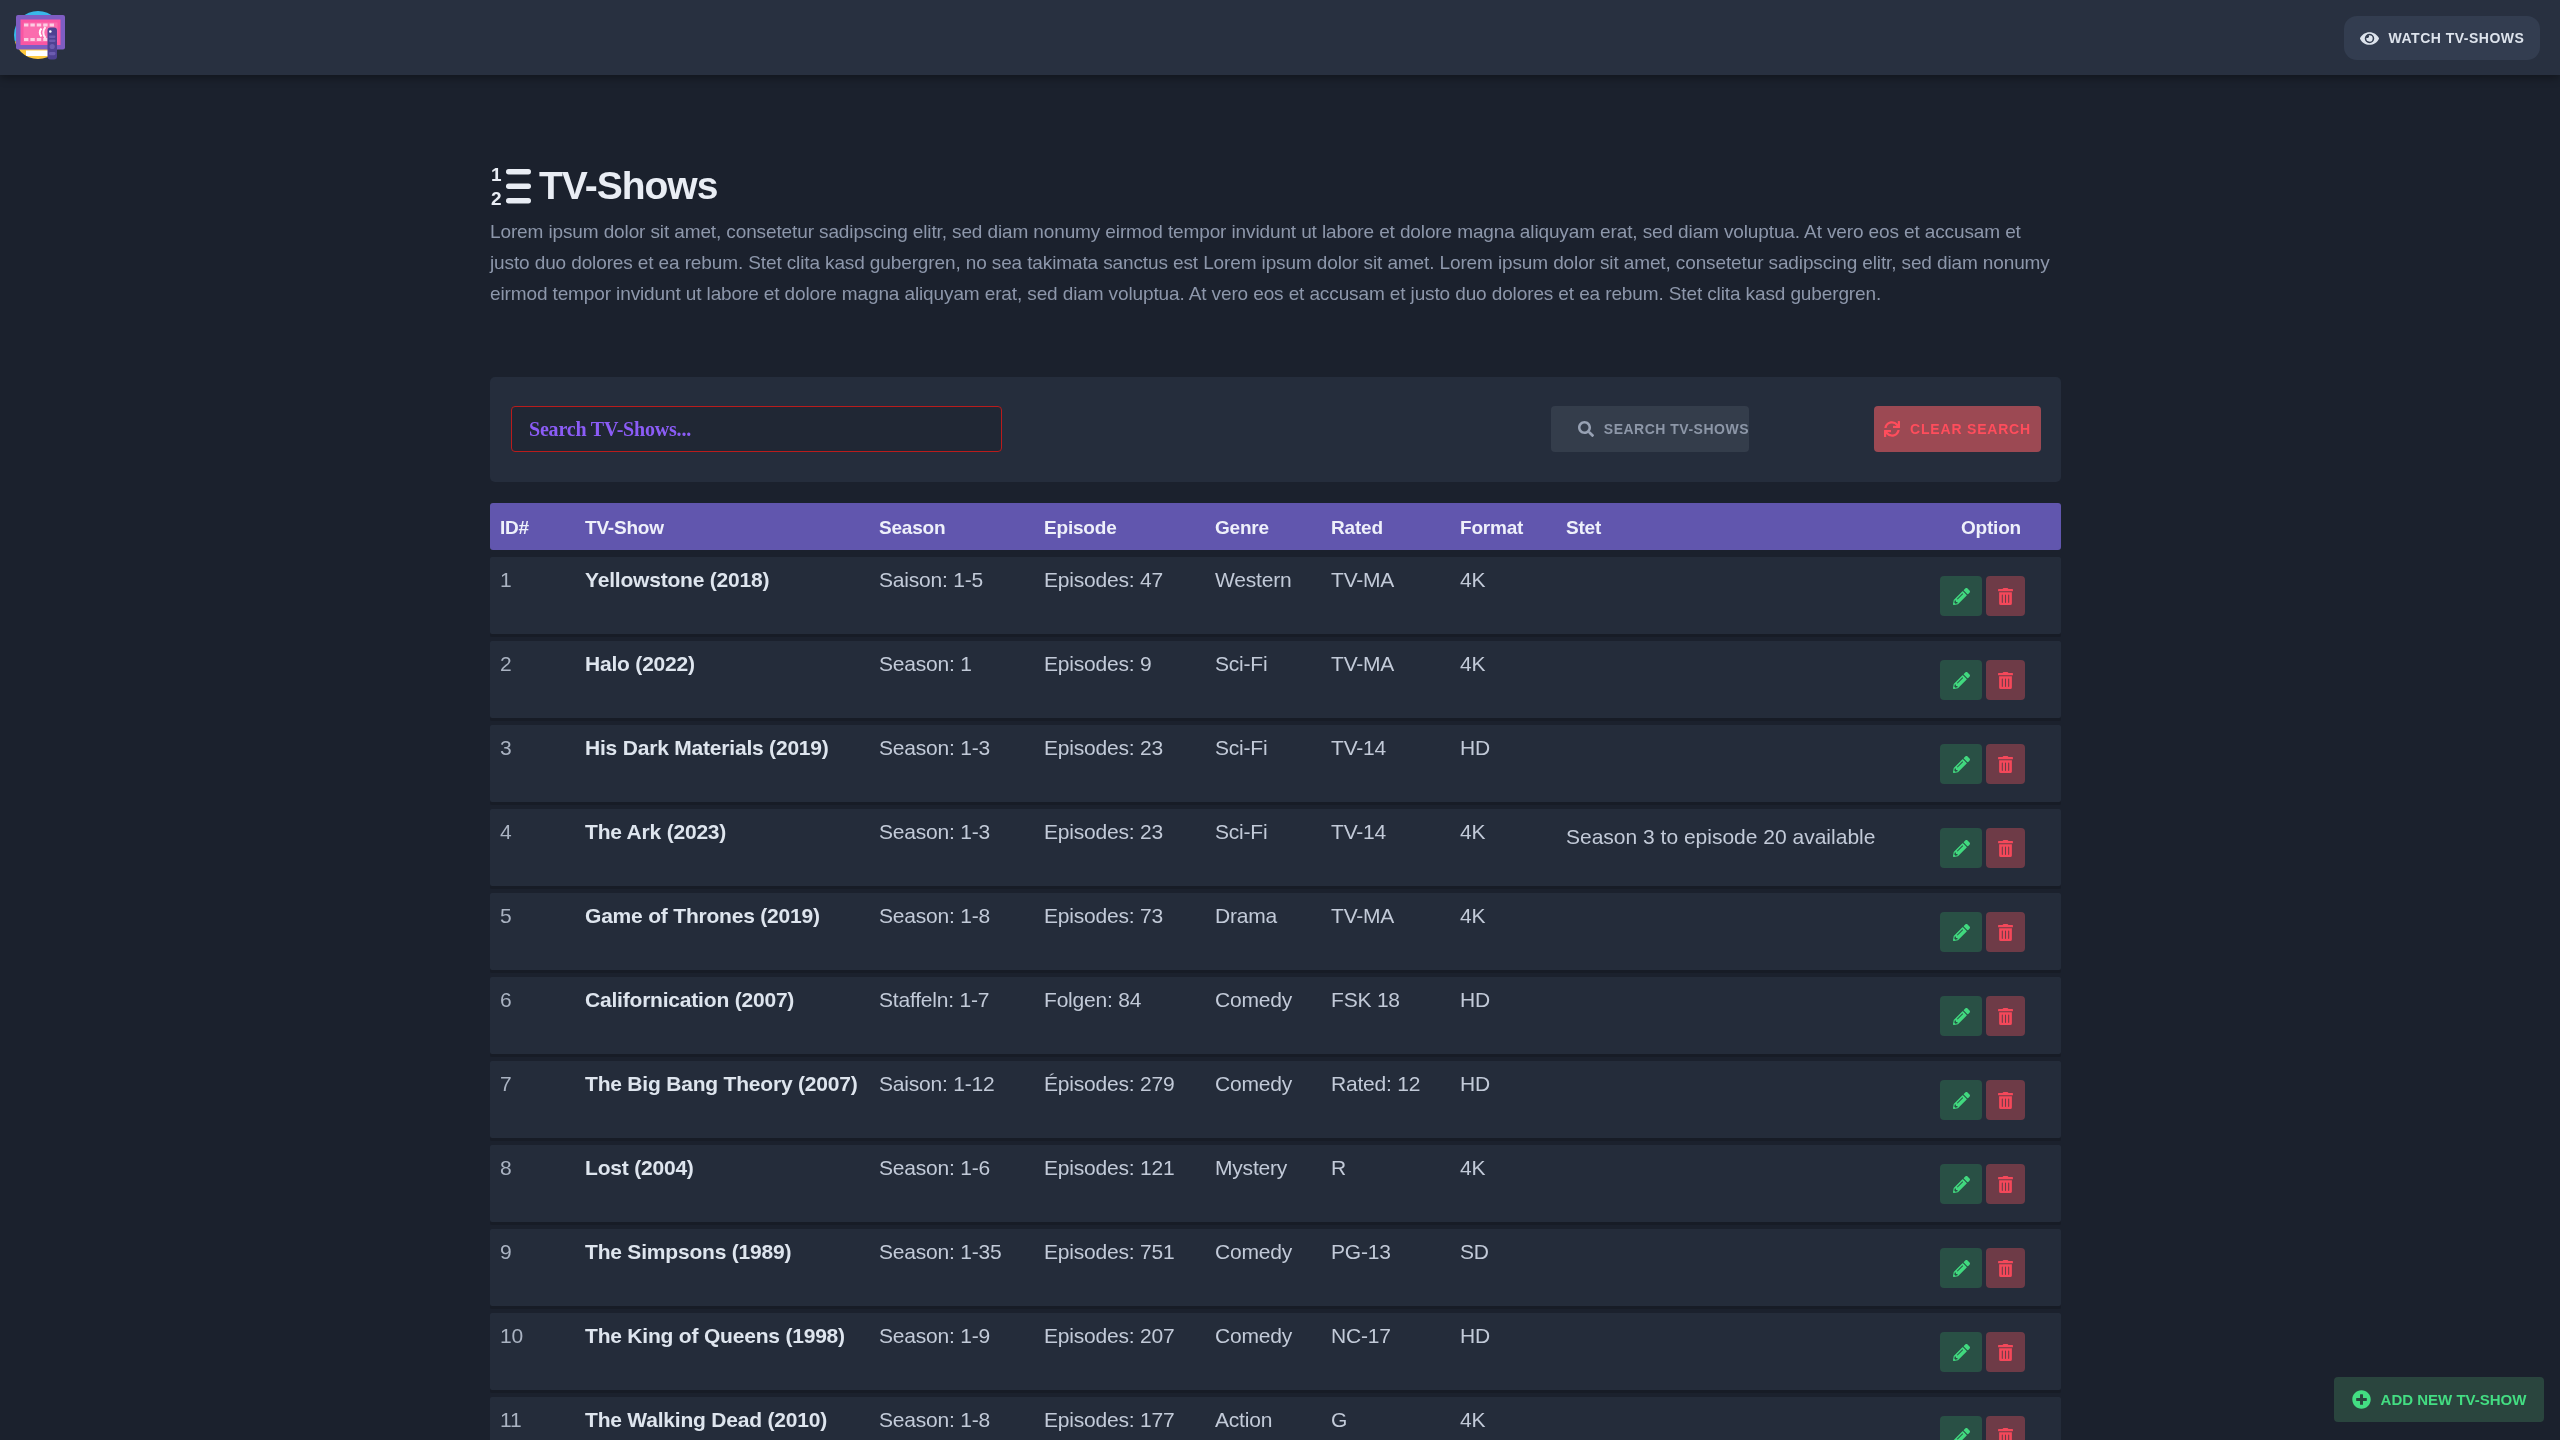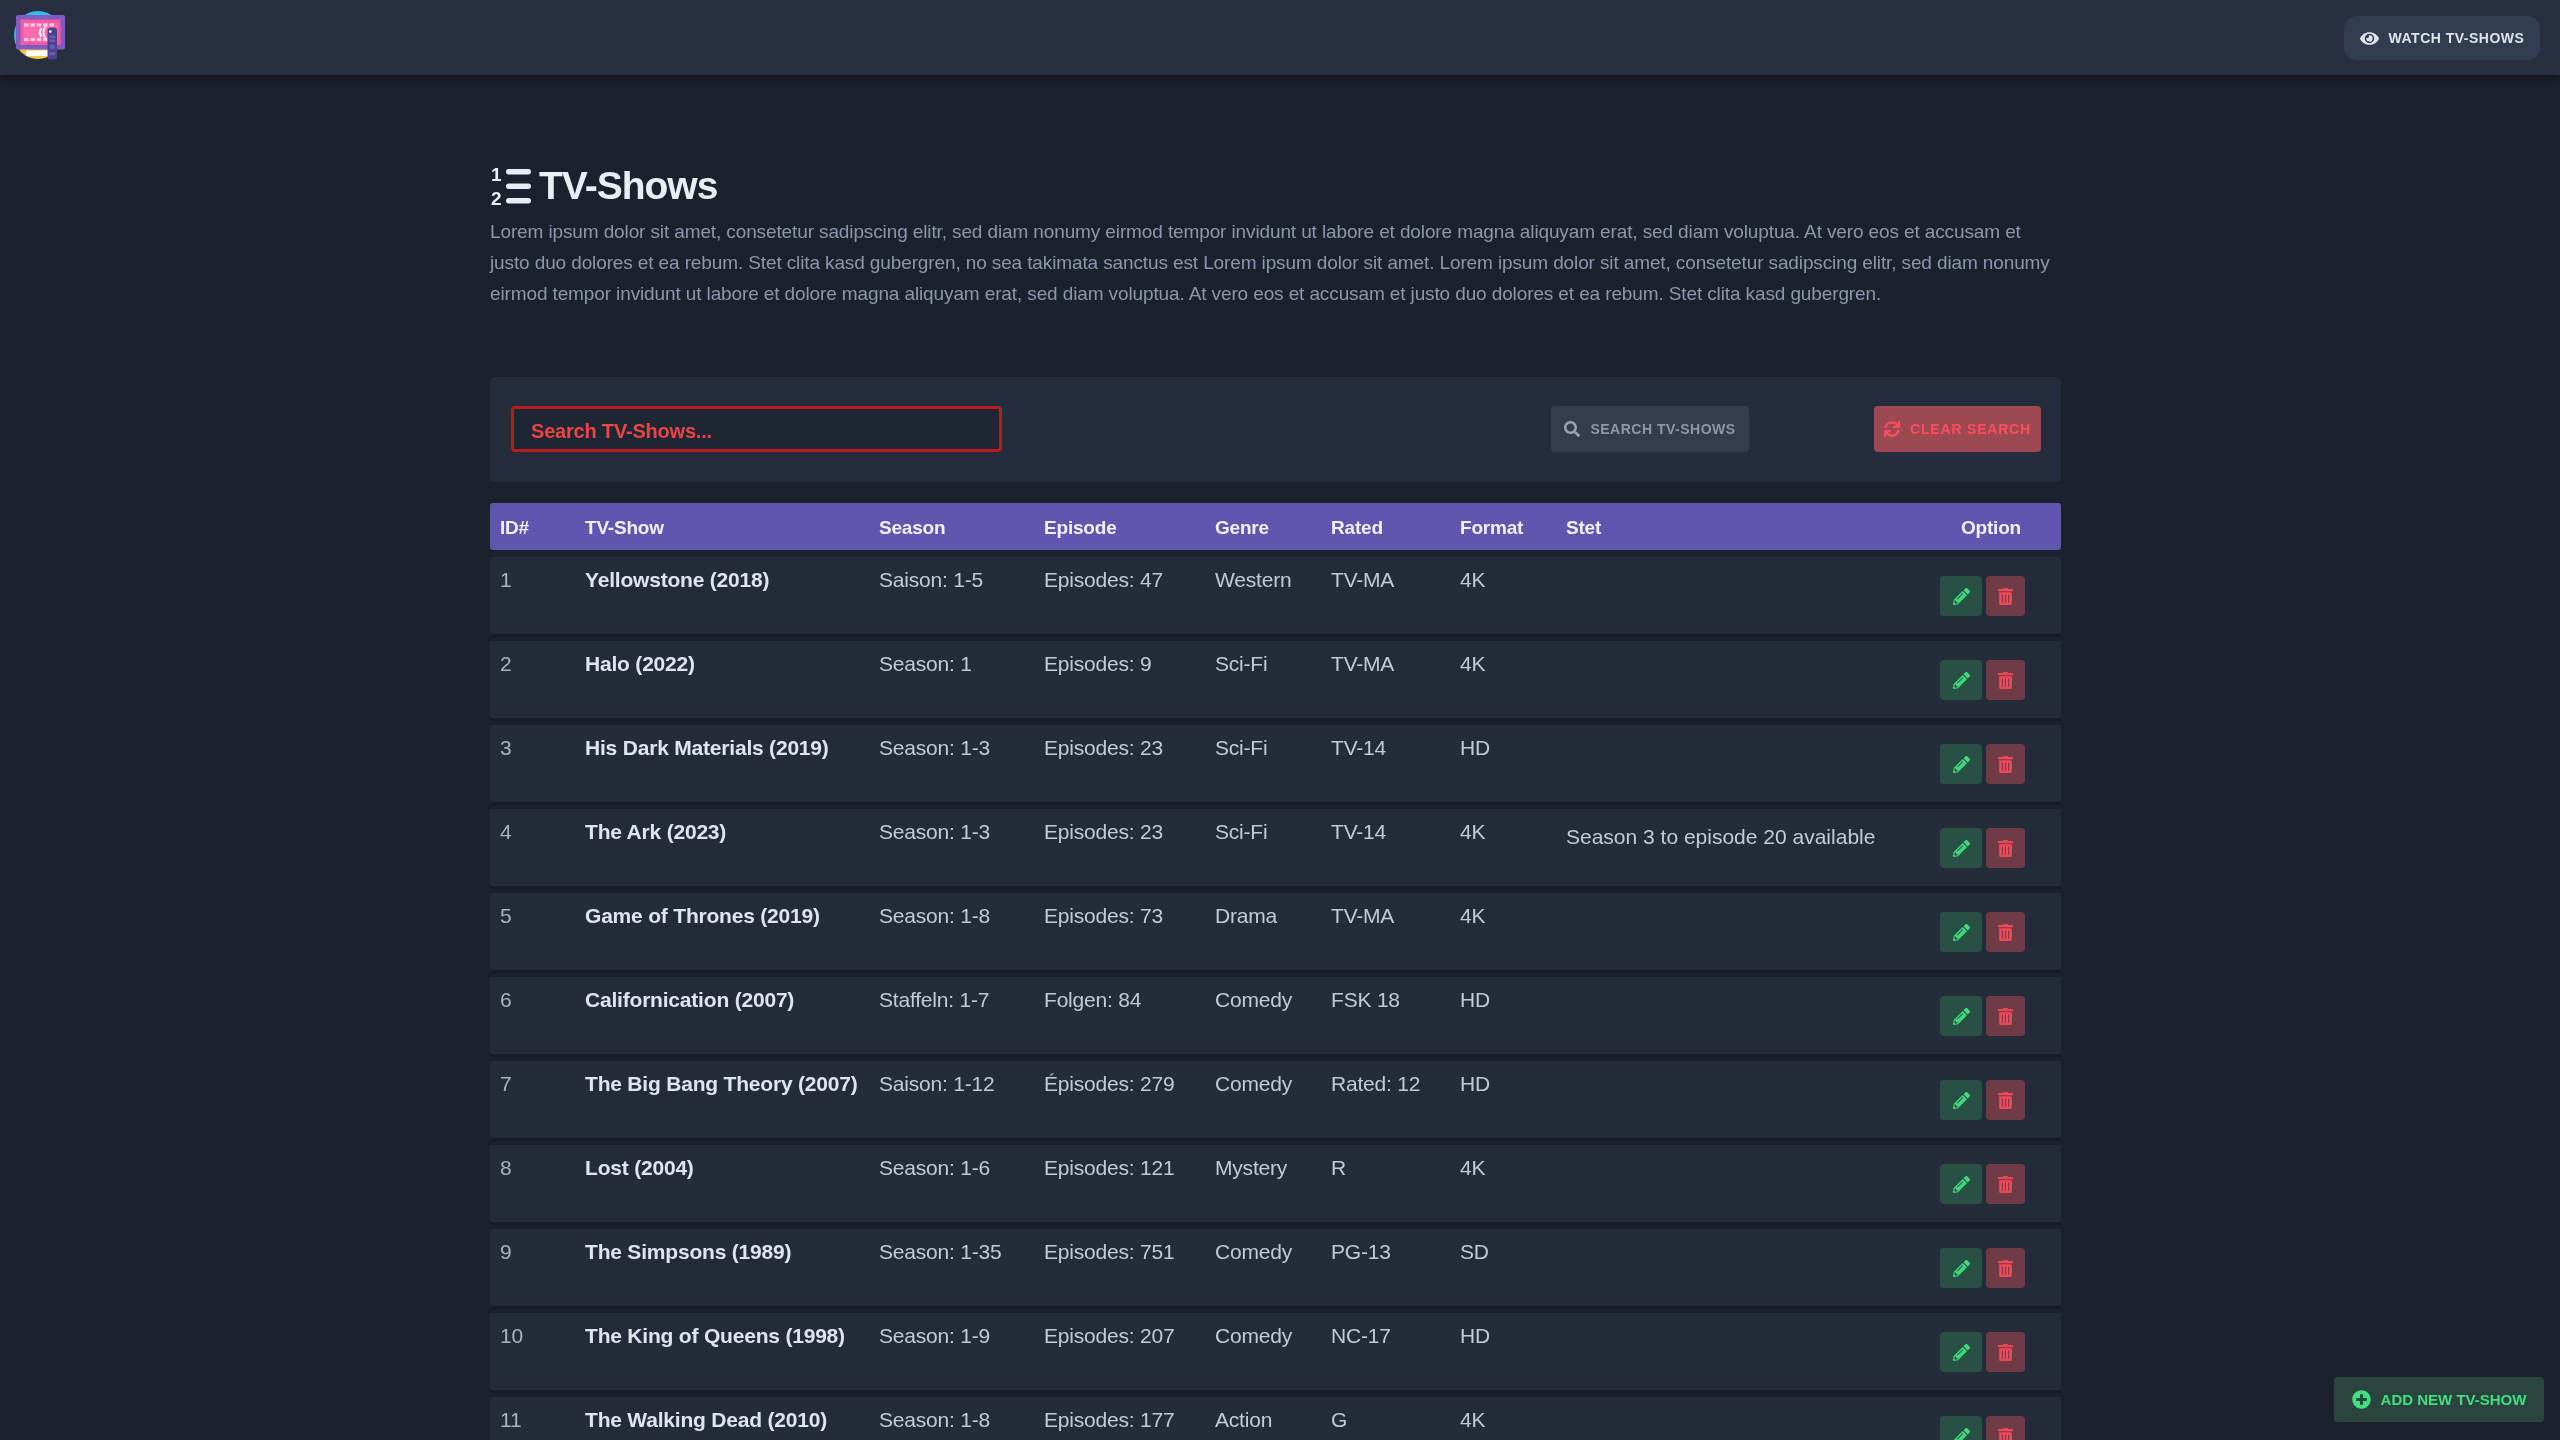--- a/index.html
+++ b/index.html
@@ -32,33 +32,33 @@
   .para {
     position:absolute; top:216px; left:0; width:1575px;
     color:#8d97ab; font-size:19px; line-height:31px; letter-spacing:-0.12px; white-space:nowrap;
   }
   .panel {
     position:absolute; top:377px; left:0; width:1571px; height:105px;
     background:#252d3c; border-radius:5px;
   }
   .inp {
     position:absolute; top:29px; height:46px;
-    background:#202734; border:3px solid #b91c1c; border-radius:4px;
-    color:#ef4444; font-size:20px; font-weight:bold; letter-spacing:-0.2px; line-height:44px; padding-left:17px;
-    font-family:Liberation Sans, sans-serif;
+    background:#202734; border:1px solid #b91c1c; border-radius:4px;
+    color:#8b5cf6; font-size:20px; font-weight:bold; letter-spacing:-0.2px; line-height:44px; padding-left:17px;
+    font-family:Liberation Serif, serif;
   }
   .inp1 { left:21px; width:491px; }
   .inp2 { left:543px; width:491px; }
   .btn {
     position:absolute; top:29px; height:46px; border-radius:4px;
     display:flex; align-items:center; justify-content:center;
     font-size:14px; font-weight:bold; letter-spacing:0.5px; white-space:nowrap;
   }
   .btn svg { margin-right:10px; }
-  .searchbtn { left:1061px; width:198px; background:#343d4b; color:#8d97a8; }
+  .searchbtn { left:1061px; width:198px; background:#343d4b; color:#8d97a8;justify-content:flex-end; }
   .clearbtn  { left:1384px; width:167px; background:#9c4953; color:#ff4d5c; letter-spacing:0.8px; }
   .table { position:absolute; top:503px; left:0; width:1571px; }
   .thead {
     position:absolute; top:0; left:0; width:1571px; height:47px;
     background:#6156ae; border-radius:3px;
     color:#eef0fa; font-size:19px; font-weight:bold; letter-spacing:-0.2px;
   }
   .thead span { position:absolute; top:14px; }
   .row {
     position:absolute; left:0; width:1571px; height:77px;

